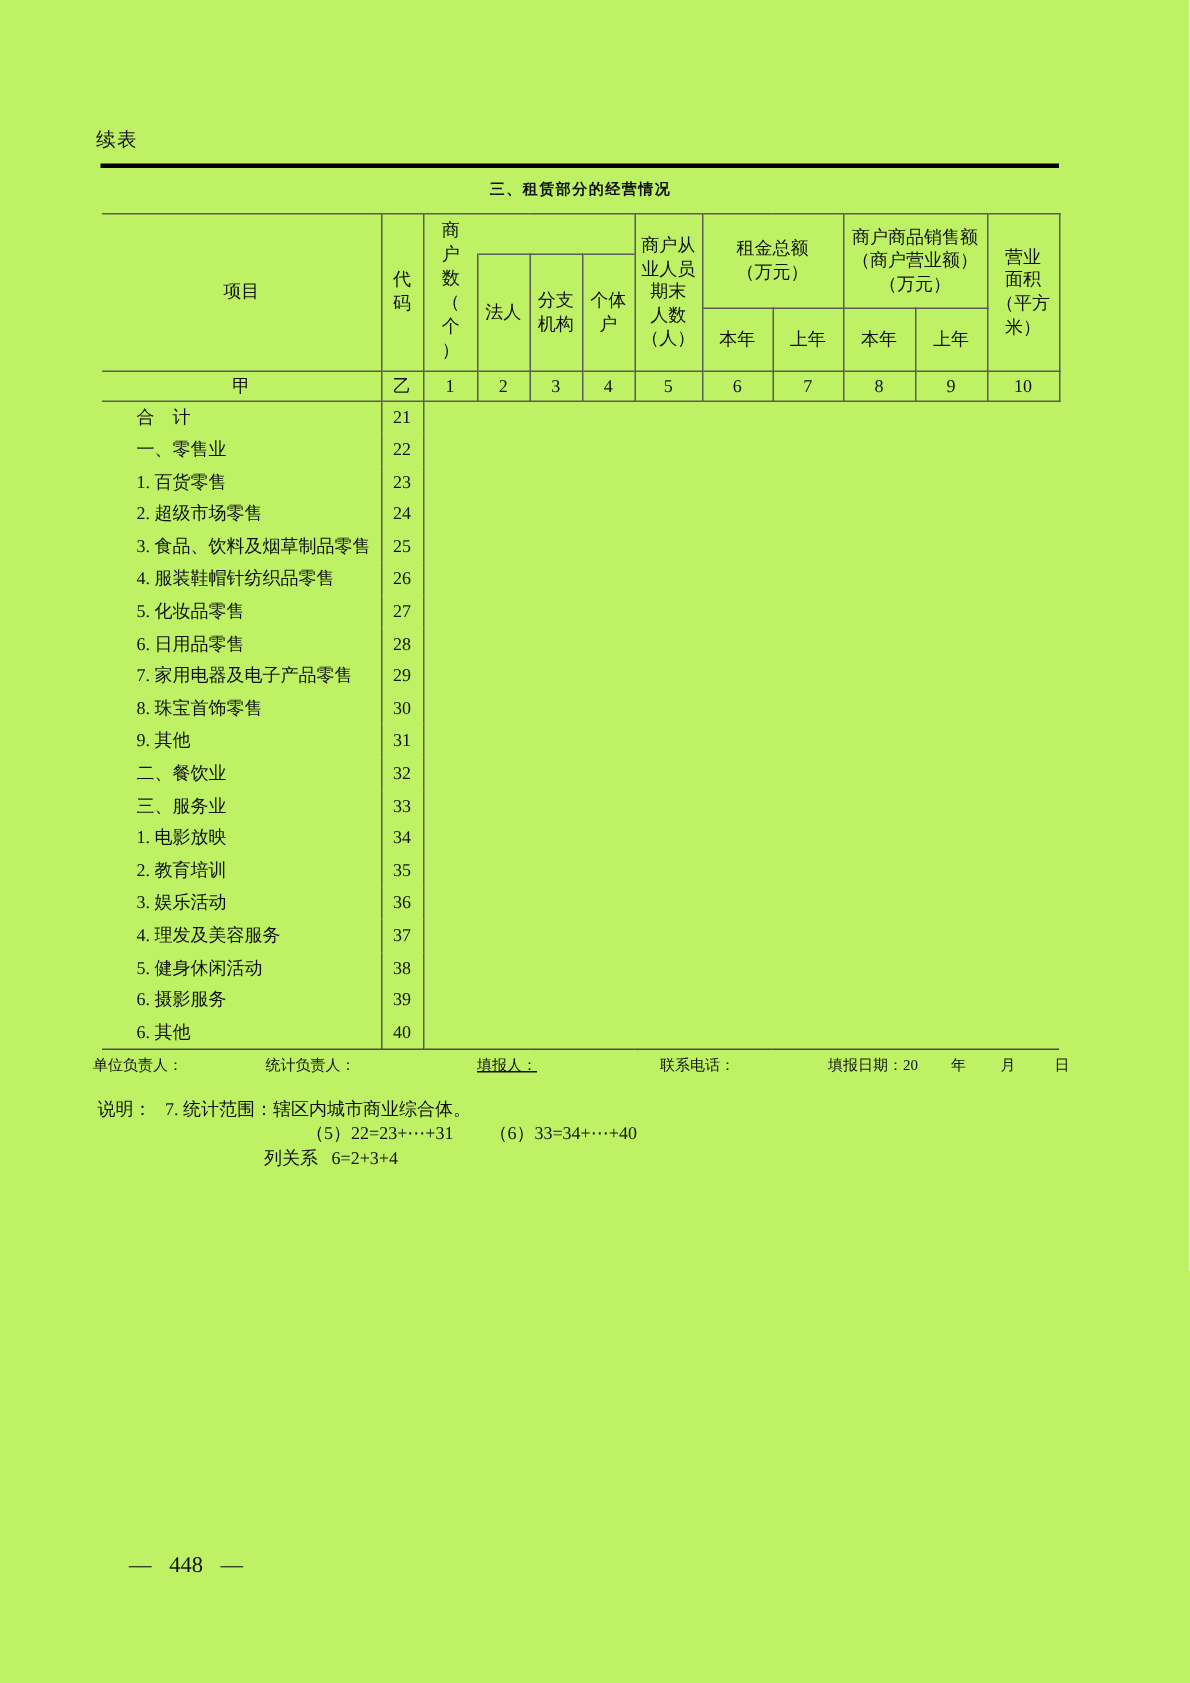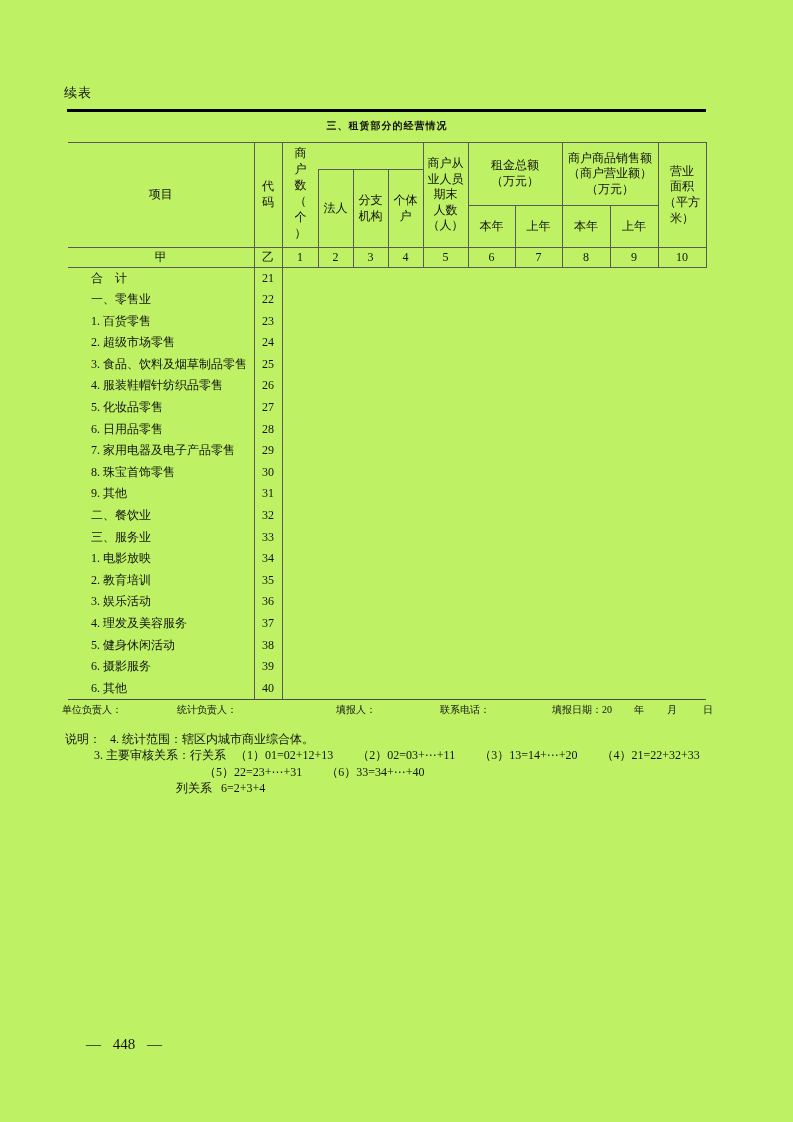--- a/index.html
+++ b/index.html
@@ -39,21 +39,21 @@
   }
   tbody td { border:none; height:21.6px; }
   tbody td.row-label { text-align:left; padding-left:23px; border-right:1px solid #5a5a5a; font-size:12px; }
   tbody td.row-code { text-align:center; border-right:1px solid #5a5a5a; }
   tbody tr.last td { border-bottom:1px solid #4a4a4a; }
 
   .sigrow { position:absolute; left:0; top:703px; width:793px; height:18px; font-size:10px; }
   .sigrow span { position:absolute; white-space:nowrap; }
   .sig-unit { left:62px; }
   .sig-stats { left:177px; }
-  .sig-preparer { left:336px; }
+  .sig-preparer { left:318px;text-decoration:underline; }
   .sig-phone { left:440px; }
   .sig-date { left:552px; }
   .sig-year { left:634px; }
   .sig-month { left:667px; }
   .sig-day { left:703px; }
 
   .notes { position:absolute; left:65px; top:731px; width:680px; font-size:12px; }
   .notes .nline { height:16.3px; line-height:16.3px; white-space:nowrap; }
   .nl-indent { margin-left:29px; }
   .nl-formula2 { margin-left:139px; }
@@ -252,21 +252,20 @@
     <span class="sig-stats">统计负责人：</span>
     <span class="sig-preparer">填报人：</span>
     <span class="sig-phone">联系电话：</span>
     <span class="sig-date">填报日期：20</span>
     <span class="sig-year">年</span>
     <span class="sig-month">月</span>
     <span class="sig-day">日</span>
   </div>
 
   <div class="notes">
-    <div class="nline"><span>说明：</span><span class="gap-s"></span><span>4. 统计范围：辖区内城市商业综合体。</span></div>
-    <div class="nline nl-indent"><span>3. 主要审核关系：行关系</span><span class="gap-s"></span><span>（1）01=02+12+13　　（2）02=03+⋯+11　　（3）13=14+⋯+20　　（4）21=22+32+33</span></div>
+    <div class="nline"><span>说明：</span><span class="gap-s"></span><span>7. 统计范围：辖区内城市商业综合体。</span></div>
     <div class="nline nl-formula2"><span>（5）22=23+⋯+31　　（6）33=34+⋯+40</span></div>
     <div class="nline nl-col"><span>列关系</span><span class="gap-s"></span><span>6=2+3+4</span></div>
   </div>
 
   <div class="pagenum">— 448 —</div>
 
 </div>
 
 </body></html>

